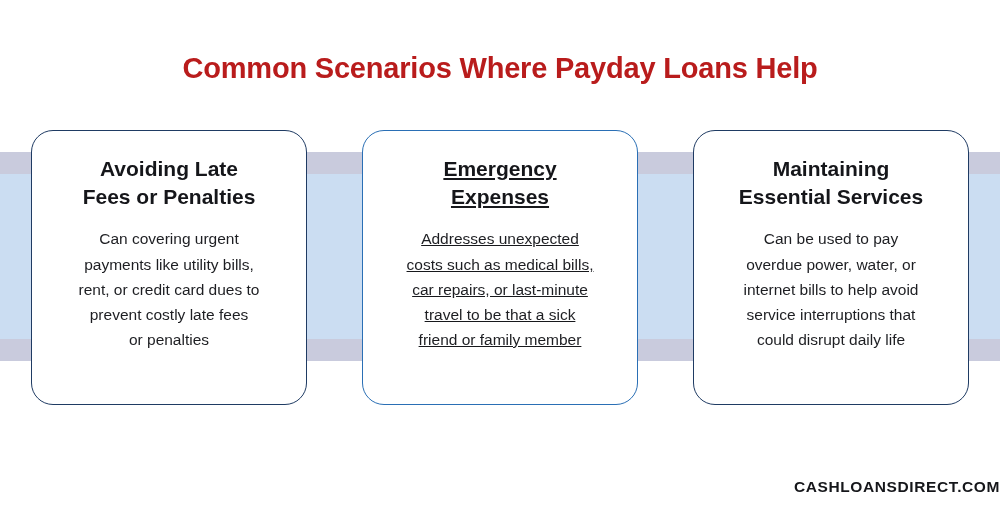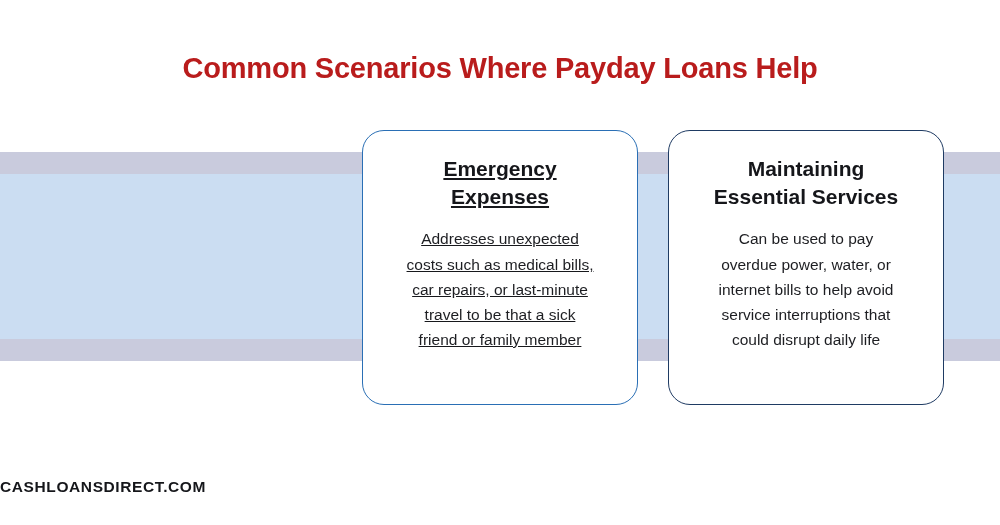--- a/index.html
+++ b/index.html
@@ -67,21 +67,21 @@
     height: 275px;
     background: #ffffff;
     border: 1.6px solid #1f3b63;
     border-radius: 22px;
     box-sizing: border-box;
     padding: 24px 18px 0 18px;
     text-align: center;
   }
   .card.c1 { left: 31px; }
   .card.c2 { left: 362px; border-color: #2a6fb5; text-decoration: underline; }
-  .card.c3 { left: 668px; }
+  .card.c3 { left: 693px; }
 
   .card-heading {
     font-size: 21px;
     font-weight: bold;
     line-height: 1.32;
     color: #15161a;
     margin: 0 0 16px 0;
     white-space: pre-line;
   }
   .card-body {
@@ -91,21 +91,21 @@
     margin: 0;
     white-space: pre-line;
   }
 
   
   .footer {
     position: absolute;
     left: 0;
     top: 478px;
     width: 1000px;
-    text-align: left;
+    text-align: right;
     font-size: 15.5px;
     font-weight: bold;
     letter-spacing: 0.6px;
     color: #15161a;
   }
 </style>
 </head>
 <body>
 
 <div class="page">
@@ -113,20 +113,29 @@
   <div class="bands">
     <div class="band band-grey-1"></div>
     <div class="band band-blue"></div>
     <div class="band band-grey-2"></div>
   </div>
 
   <div class="title">Common Scenarios Where Payday Loans Help</div>
 
   <div class="cards">
 
+    <div class="card c1">
+      <p class="card-heading">Avoiding Late
+Fees or Penalties</p>
+      <p class="card-body">Can covering urgent
+payments like utility bills,
+rent, or credit card dues to
+prevent costly late fees
+or penalties</p>
+    </div>
 
     <div class="card c2">
       <p class="card-heading">Emergency
 Expenses</p>
       <p class="card-body">Addresses unexpected
 costs such as medical bills,
 car repairs, or last-minute
 travel to be that a sick
 friend or family member</p>
     </div>

